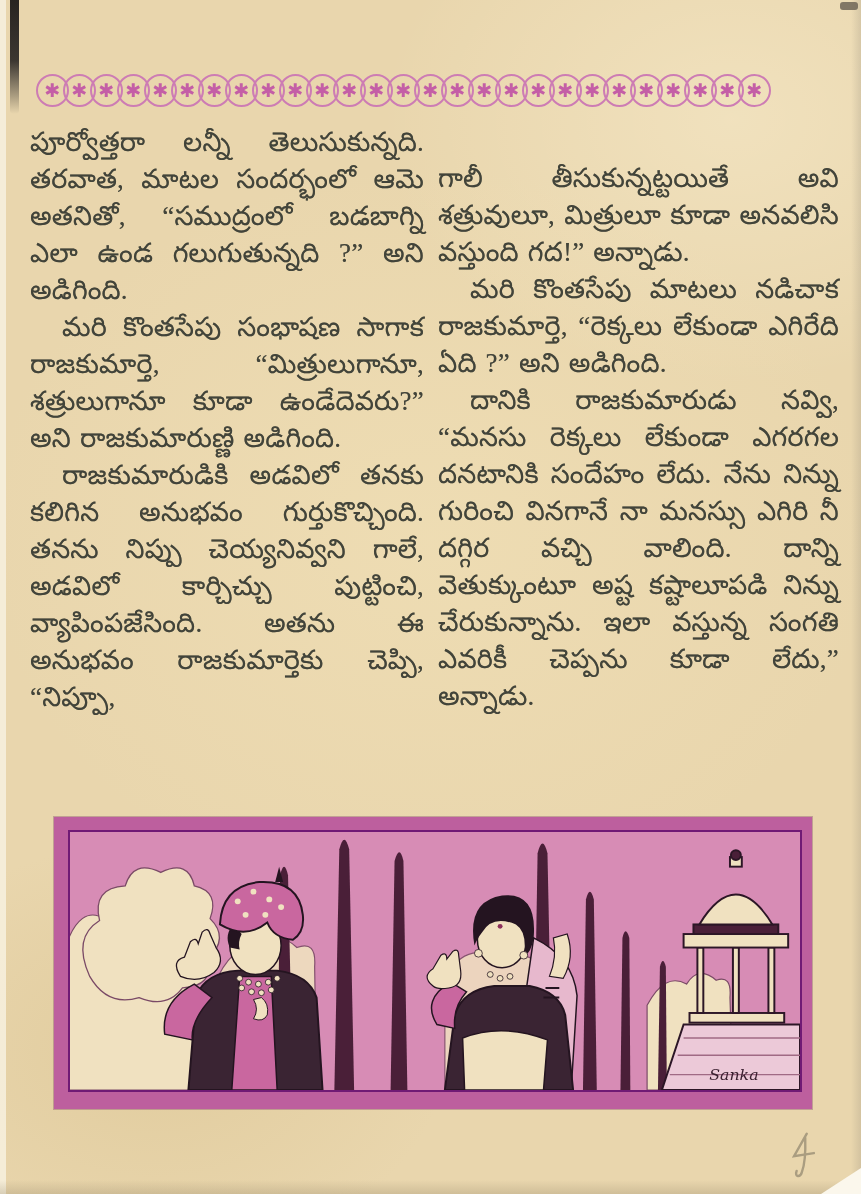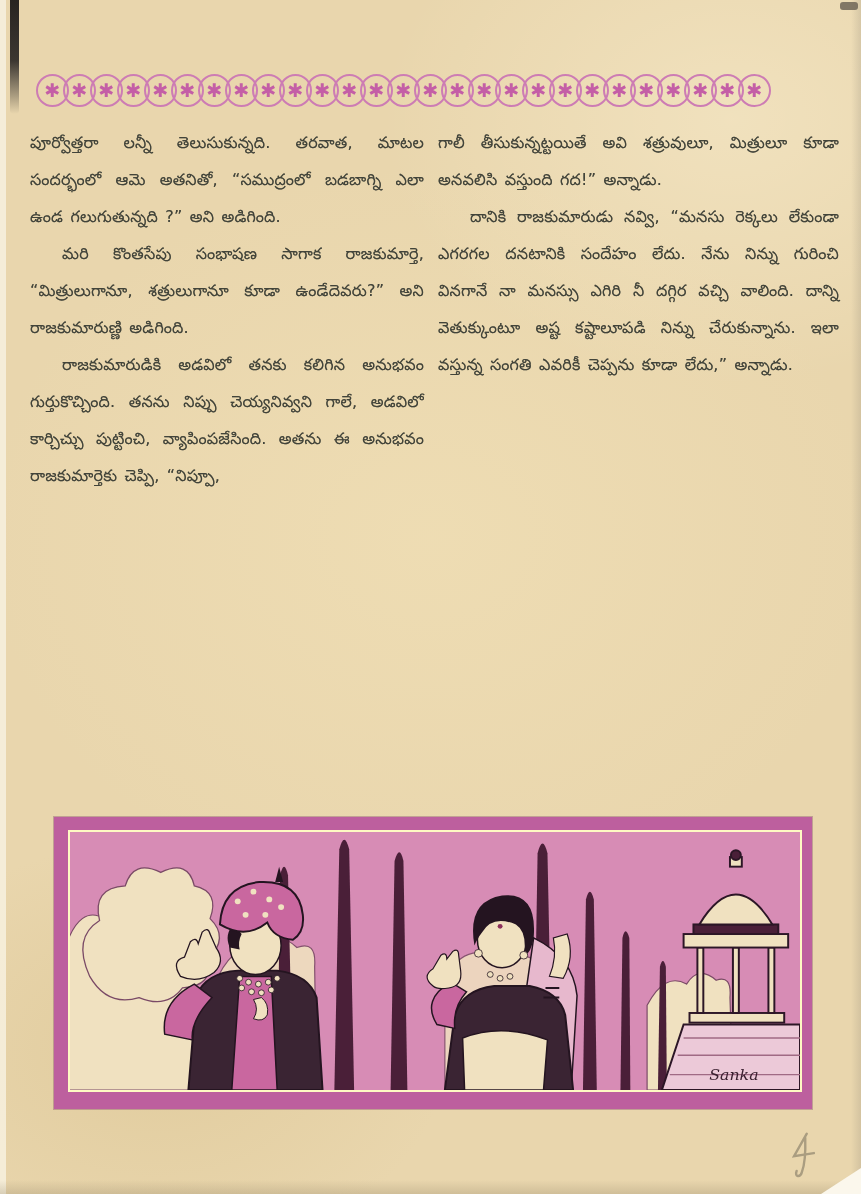--- a/index.html
+++ b/index.html
@@ -36,35 +36,36 @@
   .orn{
     flex:0 0 auto;width:29px;height:29px;margin-left:-6px;
     border:2px solid #cd7cb4;border-radius:50%;
     display:inline-flex;align-items:center;justify-content:center;
     color:#c45ea6;font-size:19px;line-height:1;background:rgba(233,214,173,.0);
   }
   .orn:first-child{margin-left:0;}
   
   .col{position:absolute;top:124px;color:#42443a;}
   .col-left{left:30px;width:394px;}
-  .col-right{left:438px;width:401px;}
+  .col-right{left:438px;width:401px;margin-top:36px;}
   .col p{
-    margin:0;font-size:16px;line-height:37px;text-align:justify;
+    margin:0;font-size:27px;line-height:37px;text-align:justify;
     letter-spacing:.2px;word-spacing:2px;
     text-shadow:0 0 .6px rgba(66,68,58,.55);
+    font-family:Liberation Serif, serif;
   }
   .col p.indent{text-indent:32px;}
   
   .figure-wrap{
     position:absolute;left:54px;top:817px;width:758px;height:292px;
     background:#bd5f9e;box-shadow:0 0 0 1px rgba(120,60,100,.35);
     padding:13px 14px 21px 14px;box-sizing:border-box;
   }
   .figure-inner{
-    width:100%;height:100%;border:2px solid #fef9c3;background:#d78cb5;overflow:hidden;
+    width:100%;height:100%;border:2px solid #701a75;background:#d78cb5;overflow:hidden;
   }
   .figure-inner svg{display:block;width:100%;height:100%;}
   
   .page-number{
     position:absolute;left:782px;top:1128px;width:46px;height:54px;
     transform:rotate(-6deg);opacity:.75;
   }
 </style>
 </head>
 <body>
@@ -109,20 +110,21 @@
     </div>
 
   <div class="col col-left">
     <p>పూర్వోత్తరా లన్నీ తెలుసుకున్నది. తరవాత, మాటల సందర్భంలో ఆమె అతనితో, “సముద్రంలో బడబాగ్ని ఎలా ఉండ గలుగుతున్నది ?” అని అడిగింది.</p>
     <p class="indent">మరి కొంతసేపు సంభాషణ సాగాక రాజకుమార్తె, “మిత్రులుగానూ, శత్రులుగానూ కూడా ఉండేదెవరు?” అని రాజకుమారుణ్ణి అడిగింది.</p>
     <p class="indent">రాజకుమారుడికి అడవిలో తనకు కలిగిన అనుభవం గుర్తుకొచ్చింది. తనను నిప్పు చెయ్యనివ్వని గాలే, అడవిలో కార్చిచ్చు పుట్టించి, వ్యాపింపజేసింది. అతను ఈ అనుభవం రాజకుమార్తెకు చెప్పి, “నిప్పూ,</p>
   </div>
 
   <div class="col col-right">
     <p>గాలీ తీసుకున్నట్టయితే అవి శత్రువులూ, మిత్రులూ కూడా అనవలిసి వస్తుంది గద!” అన్నాడు.</p>
+    <p class="indent">మరి కొంతసేపు మాటలు నడిచాక రాజకుమార్తె, “రెక్కలు లేకుండా ఎగిరేది ఏది ?” అని అడిగింది.</p>
     <p class="indent">దానికి రాజకుమారుడు నవ్వి, “మనసు రెక్కలు లేకుండా ఎగరగల దనటానికి సందేహం లేదు. నేను నిన్ను గురించి వినగానే నా మనస్సు ఎగిరి నీ దగ్గిర వచ్చి వాలింది. దాన్ని వెతుక్కుంటూ అష్ట కష్టాలూపడి నిన్ను చేరుకున్నాను. ఇలా వస్తున్న సంగతి ఎవరికీ చెప్పను కూడా లేదు,” అన్నాడు.</p>
   </div>
 
   <div class="figure-wrap">
     <div class="figure-inner">
       <svg viewBox="0 0 740 268" preserveAspectRatio="none">
 
         <rect x="0" y="0" width="740" height="268" fill="#d78cb5"></rect>
 
         <g stroke="#7a4a66" stroke-width="1.2" fill="#f0e1c0">

